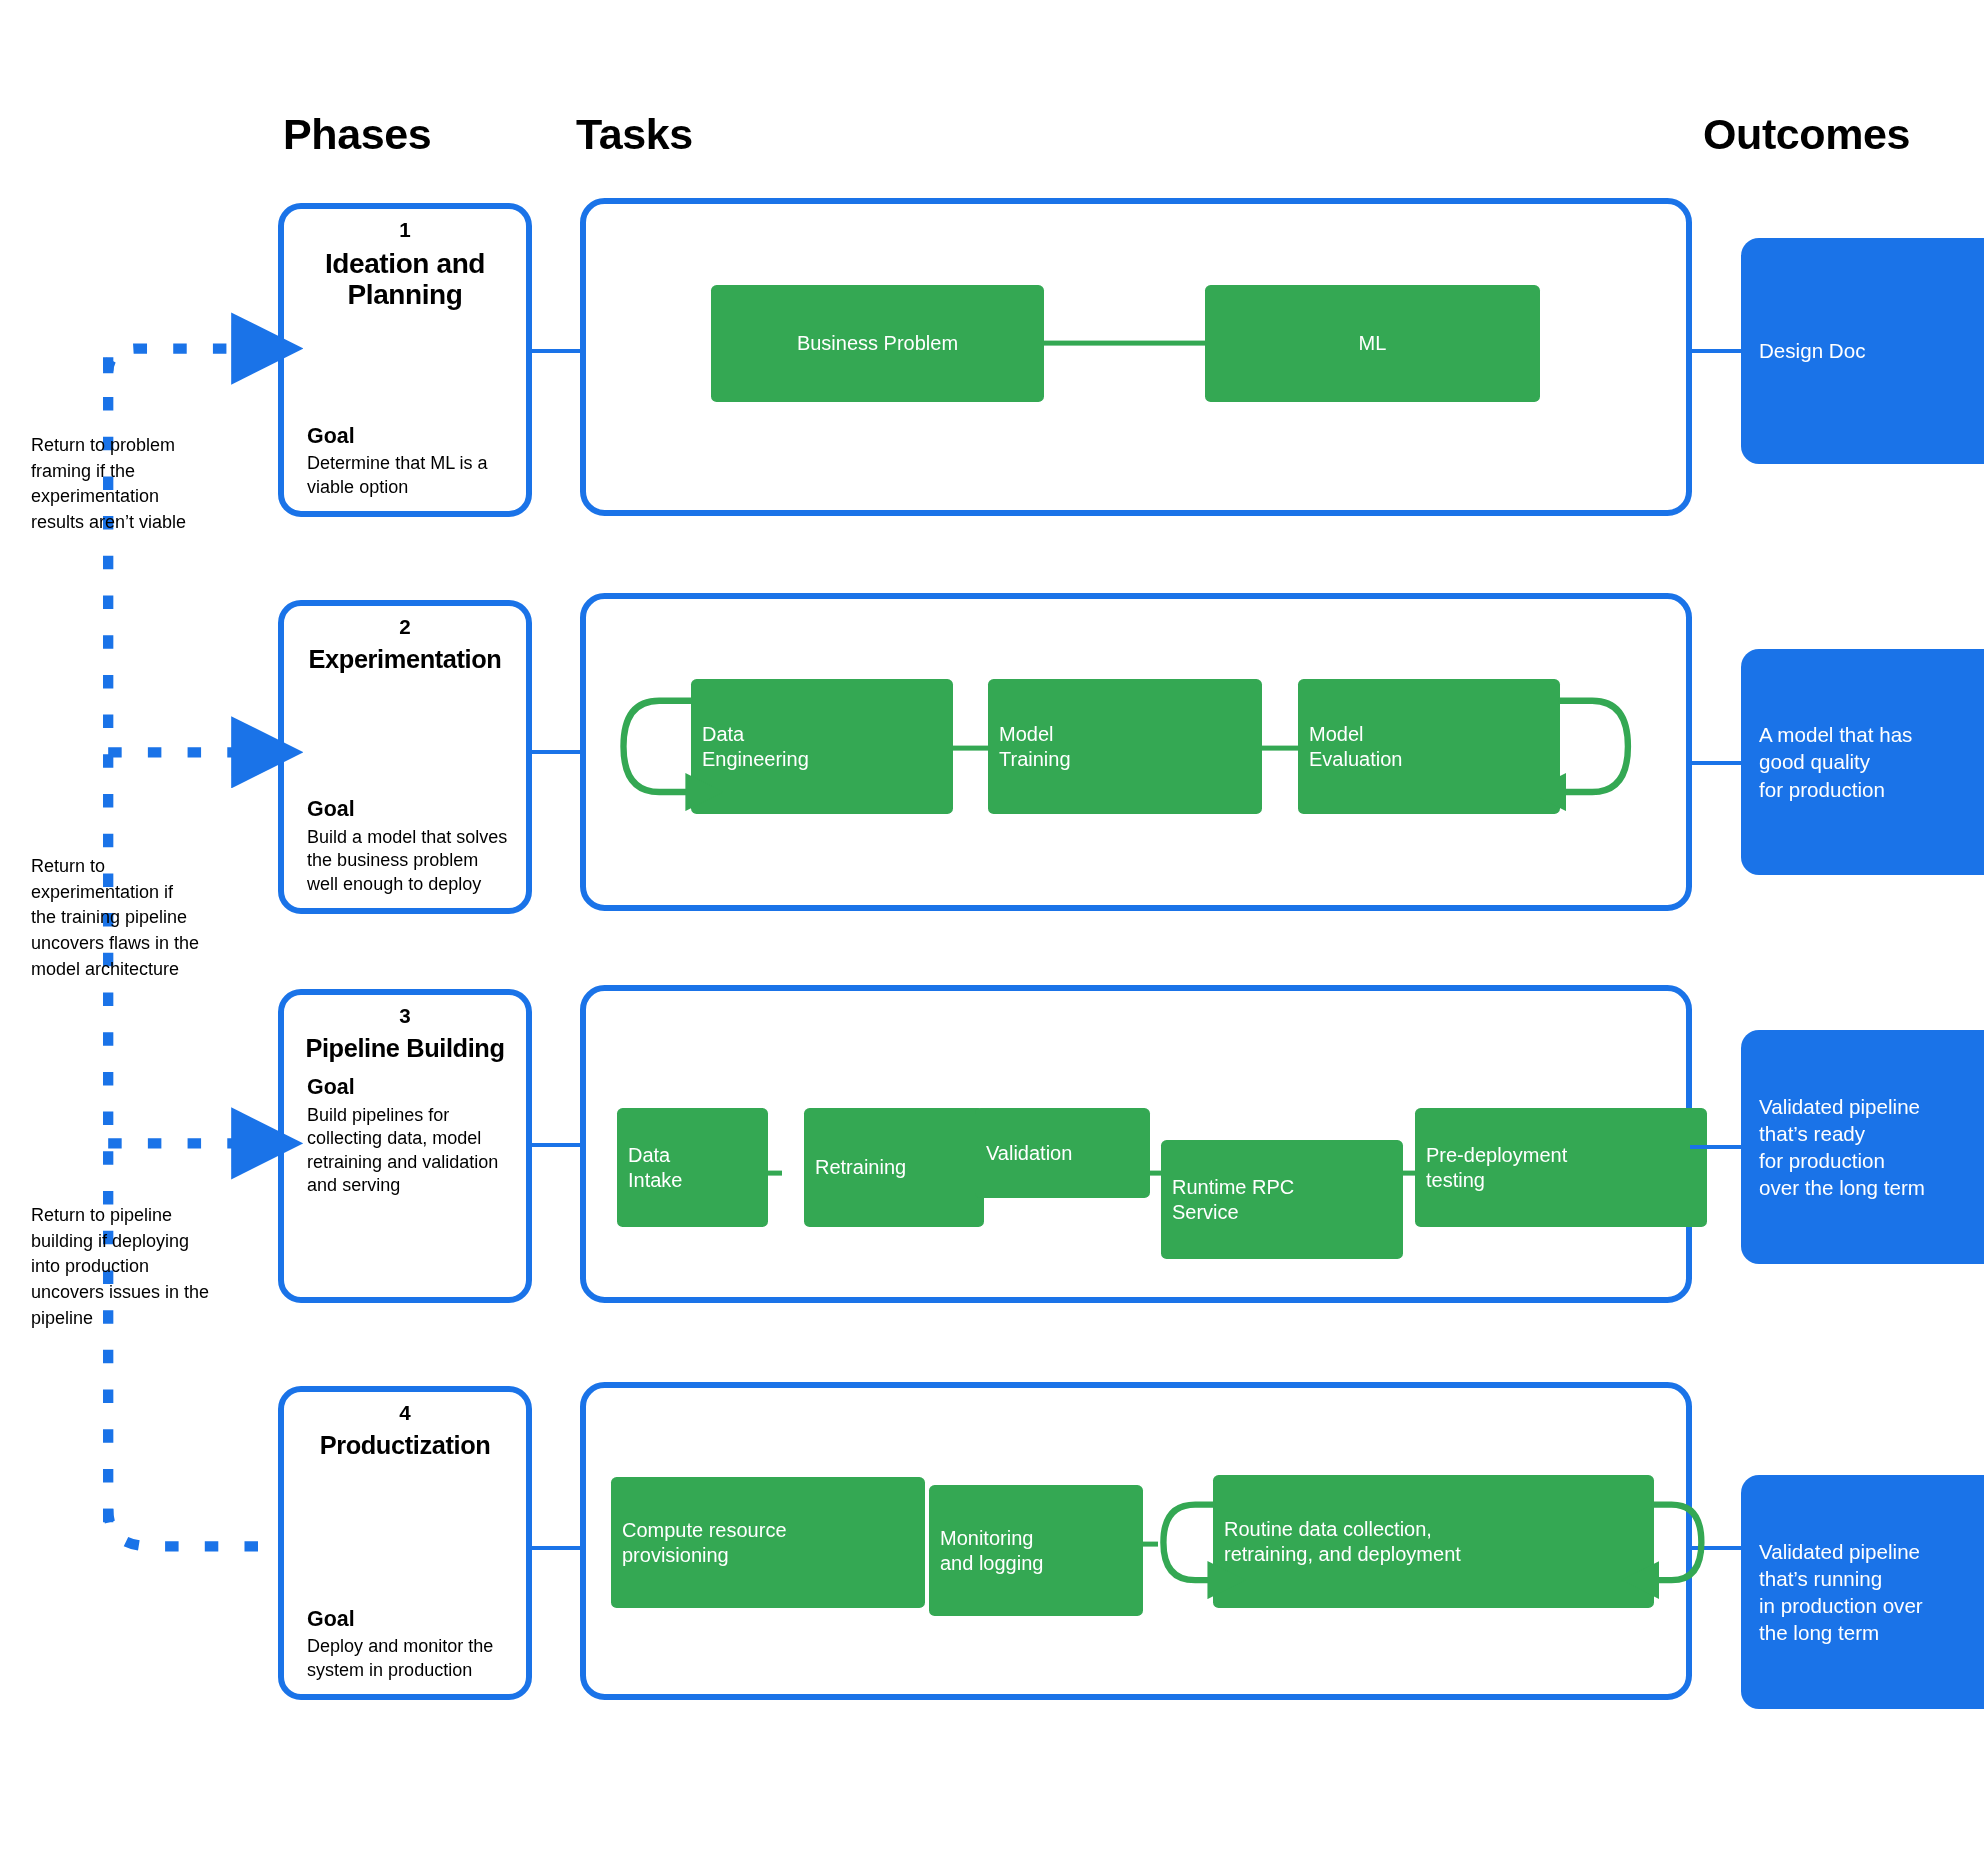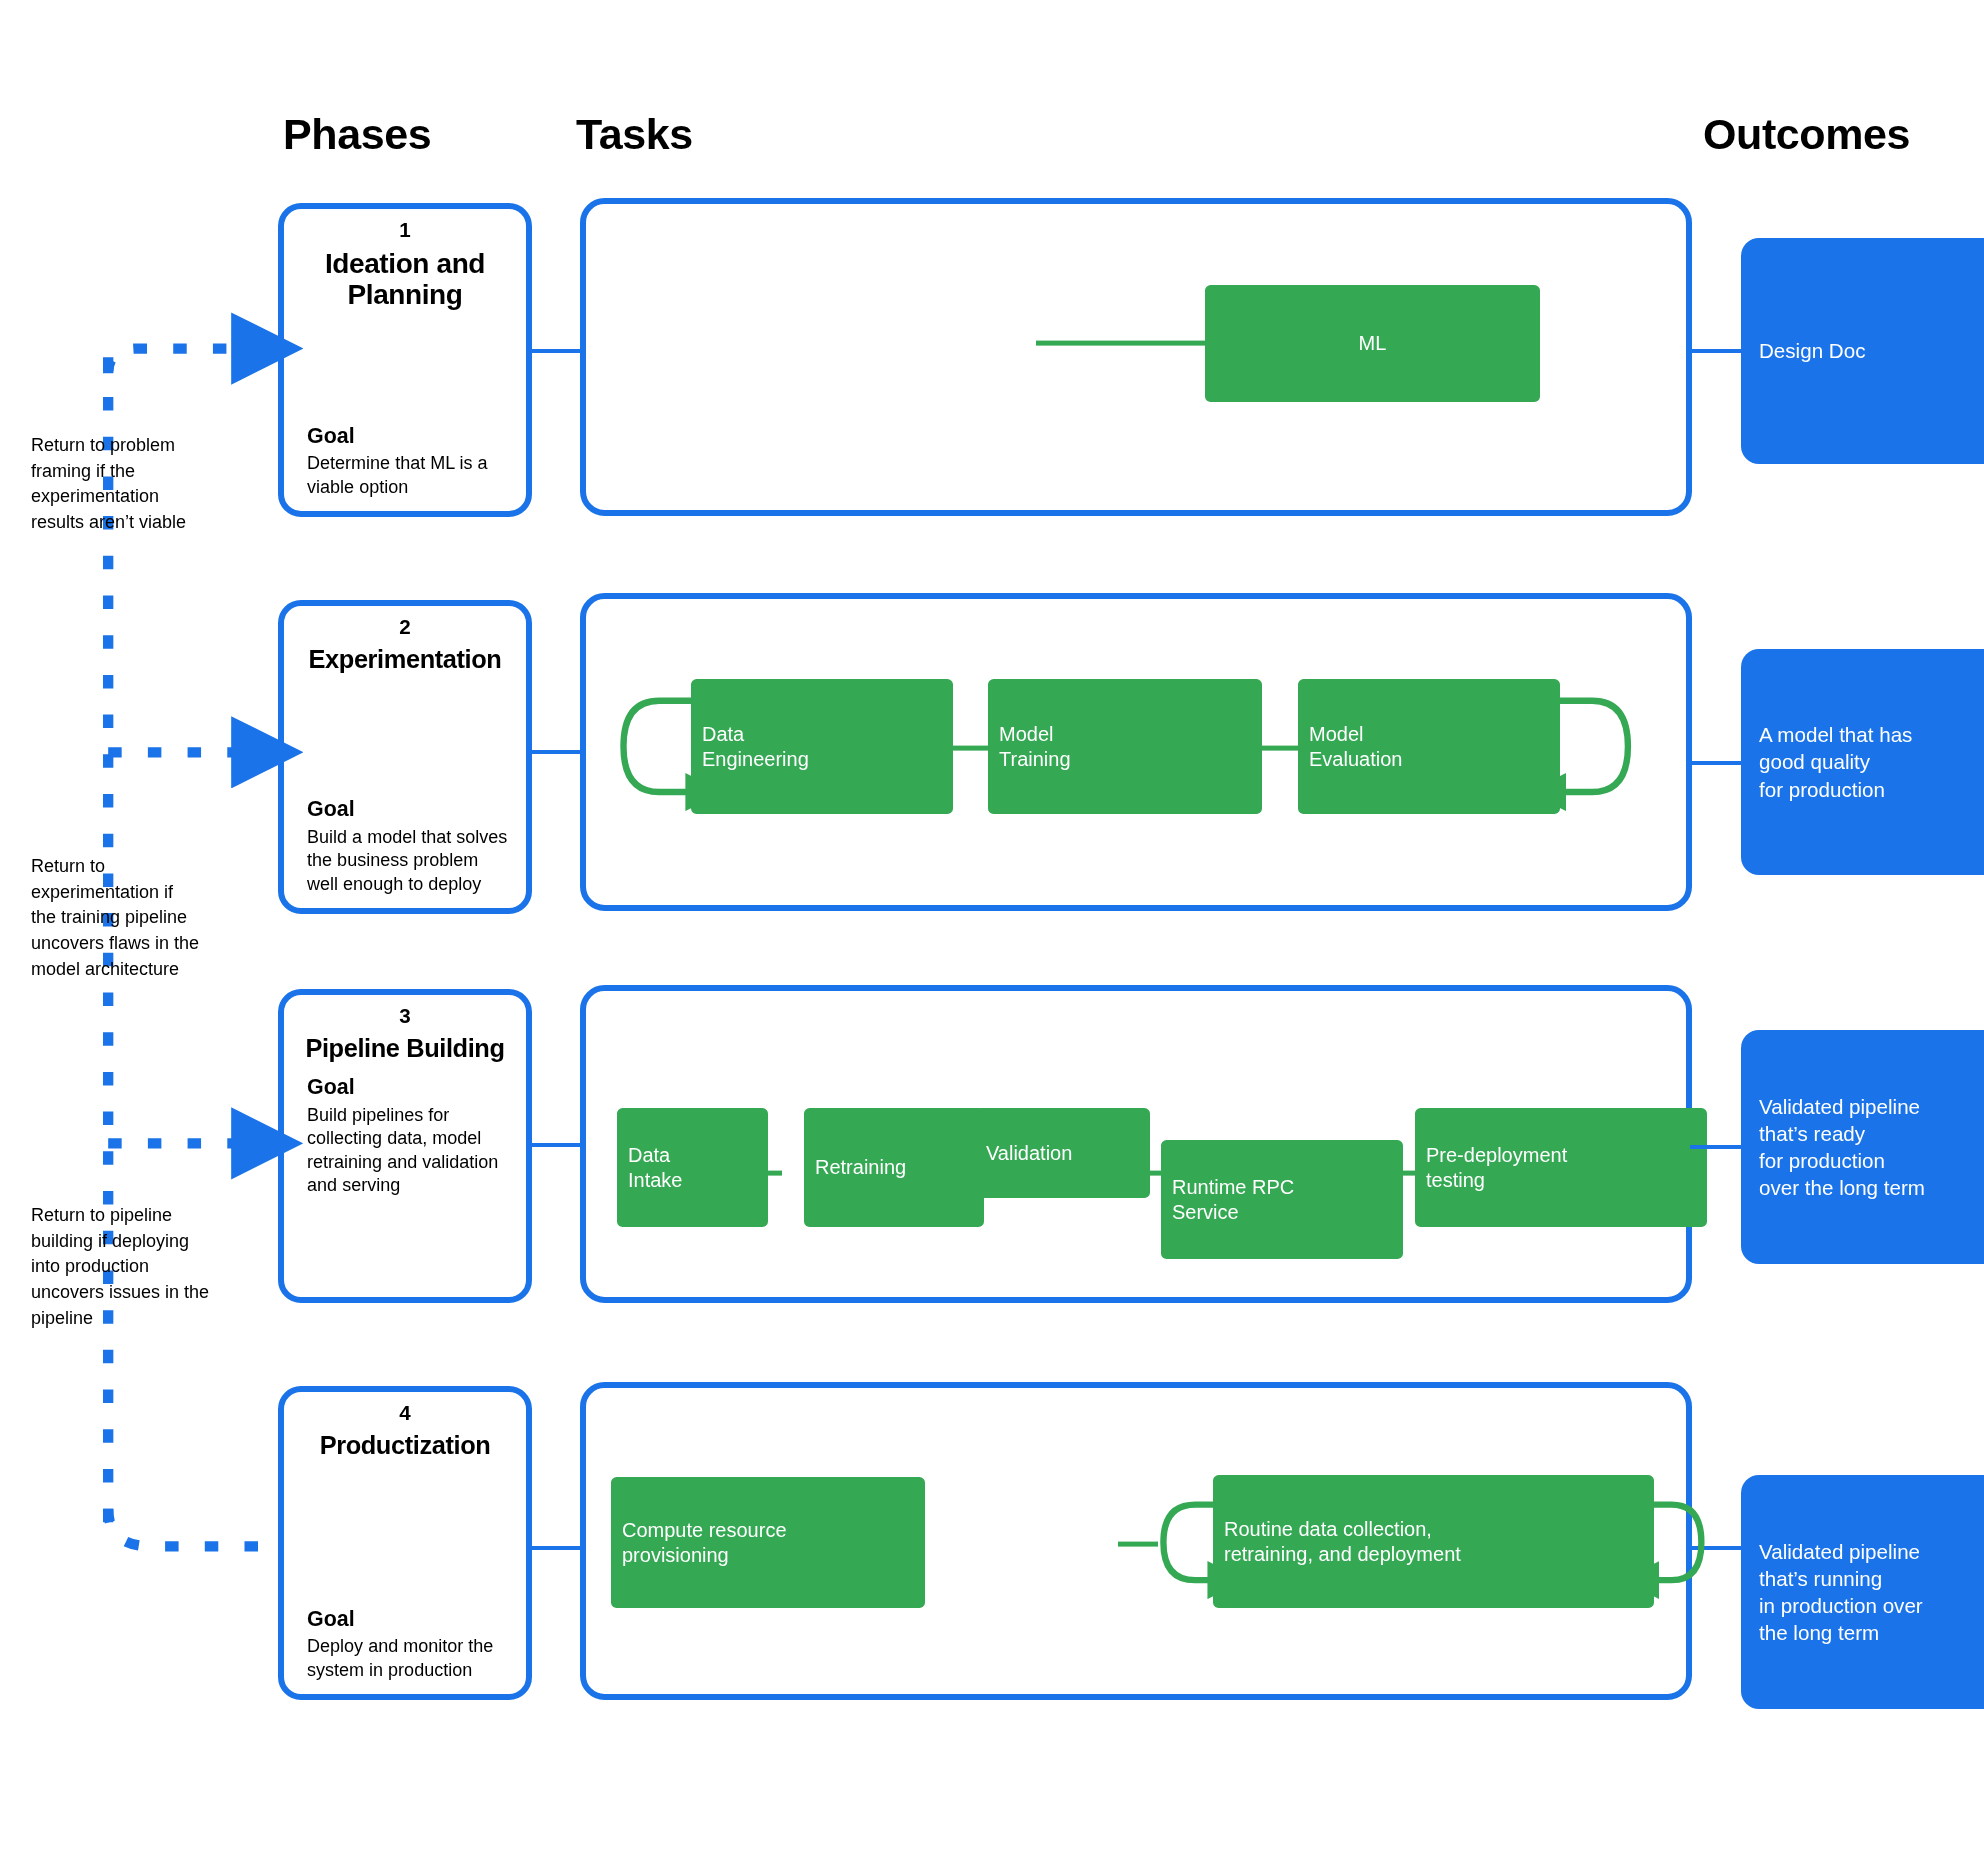--- a/index.html
+++ b/index.html
@@ -201,20 +201,21 @@
 in production</div>
     </div>
   </div>
 
   <div class="tasks-panel" style="left:580px;top:198px;width:1112px;height:318px;"></div>
   <div class="tasks-panel" style="left:580px;top:593px;width:1112px;height:318px;"></div>
   <div class="tasks-panel" style="left:580px;top:985px;width:1112px;height:318px;"></div>
   <div class="tasks-panel" style="left:580px;top:1382px;width:1112px;height:318px;"></div>
 
   <div class="task-gap" style="position:absolute;left:1036px;top:339px;width:175px;height:8px;"></div>
+  <div class="task-box center" style="position:absolute;left:711px;top:285px;width:333px;height:117px;">Business Problem</div>
   <div class="task-box center" style="position:absolute;left:1205px;top:285px;width:335px;height:117px;">ML</div>
 
   <div class="task-gap" style="position:absolute;left:949px;top:744px;width:44px;height:8px;"></div>
   <div class="task-gap" style="position:absolute;left:1258px;top:744px;width:44px;height:8px;"></div>
   <div class="task-box" style="position:absolute;left:691px;top:679px;width:262px;height:135px;">Data
 Engineering</div>
   <div class="task-box" style="position:absolute;left:988px;top:679px;width:274px;height:135px;">Model
 Training</div>
   <div class="task-box" style="position:absolute;left:1298px;top:679px;width:262px;height:135px;">Model
 Evaluation</div>
@@ -229,20 +230,22 @@
   <div class="task-box" style="position:absolute;left:975px;top:1108px;width:175px;height:90px;">Validation</div>
   <div class="task-box" style="position:absolute;left:1161px;top:1108px;width:242px;height:119px;margin-top:32px;">Runtime RPC
 Service</div>
   <div class="task-box" style="position:absolute;left:1415px;top:1108px;width:292px;height:119px;">Pre-deployment
 testing</div>
 
   <div class="task-gap" style="position:absolute;left:899px;top:1540px;width:24px;height:8px;"></div>
   <div class="task-gap" style="position:absolute;left:1118px;top:1540px;width:40px;height:8px;"></div>
   <div class="task-box" style="position:absolute;left:611px;top:1477px;width:314px;height:131px;">Compute  resource
 provisioning</div>
+  <div class="task-box" style="position:absolute;left:929px;top:1485px;width:214px;height:131px;">Monitoring
+and logging</div>
   <div class="task-box" style="position:absolute;left:1213px;top:1475px;width:441px;height:133px;">Routine data collection,
 retraining, and deployment</div>
 
   <div class="outcome-box" style="left:1741px;top:238px;width:314px;height:226px;text-align:left;justify-content:center;">Design Doc</div>
   <div class="outcome-box" style="left:1741px;top:649px;width:314px;height:226px;">A model that has
 good quality
 for production</div>
   <div class="outcome-box" style="left:1741px;top:1030px;width:314px;height:234px;">Validated pipeline
 that’s ready
 for production

